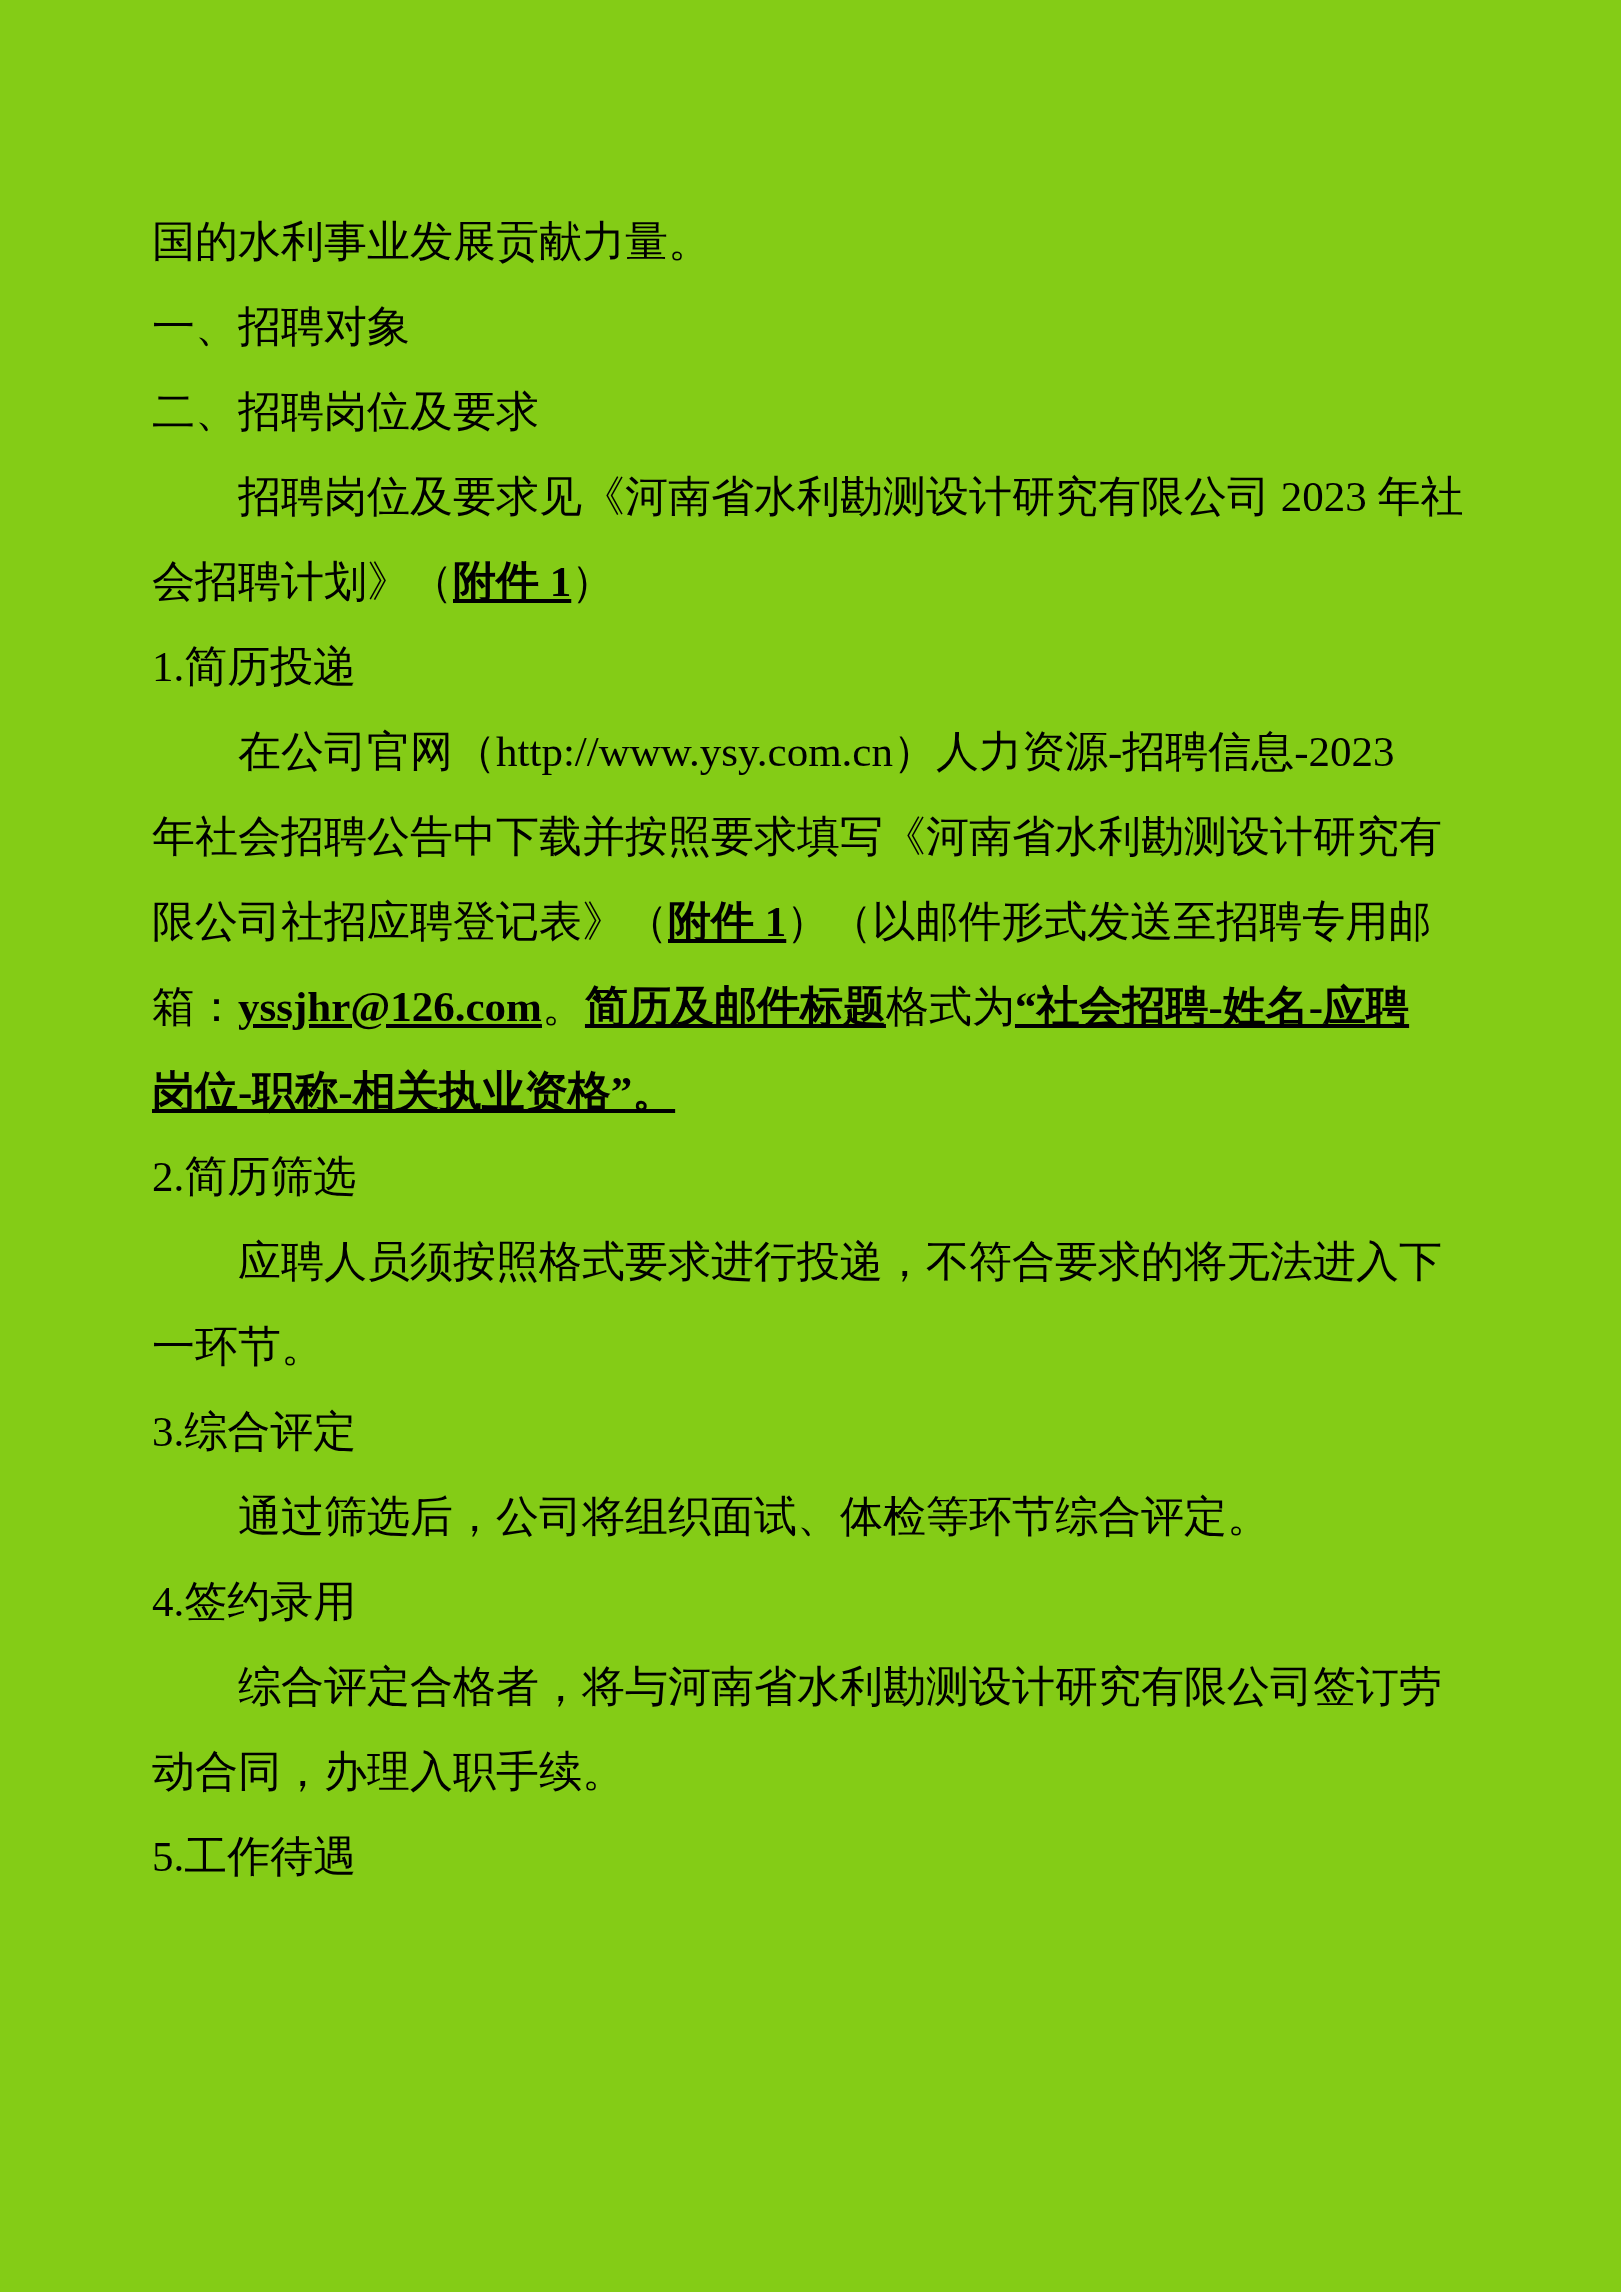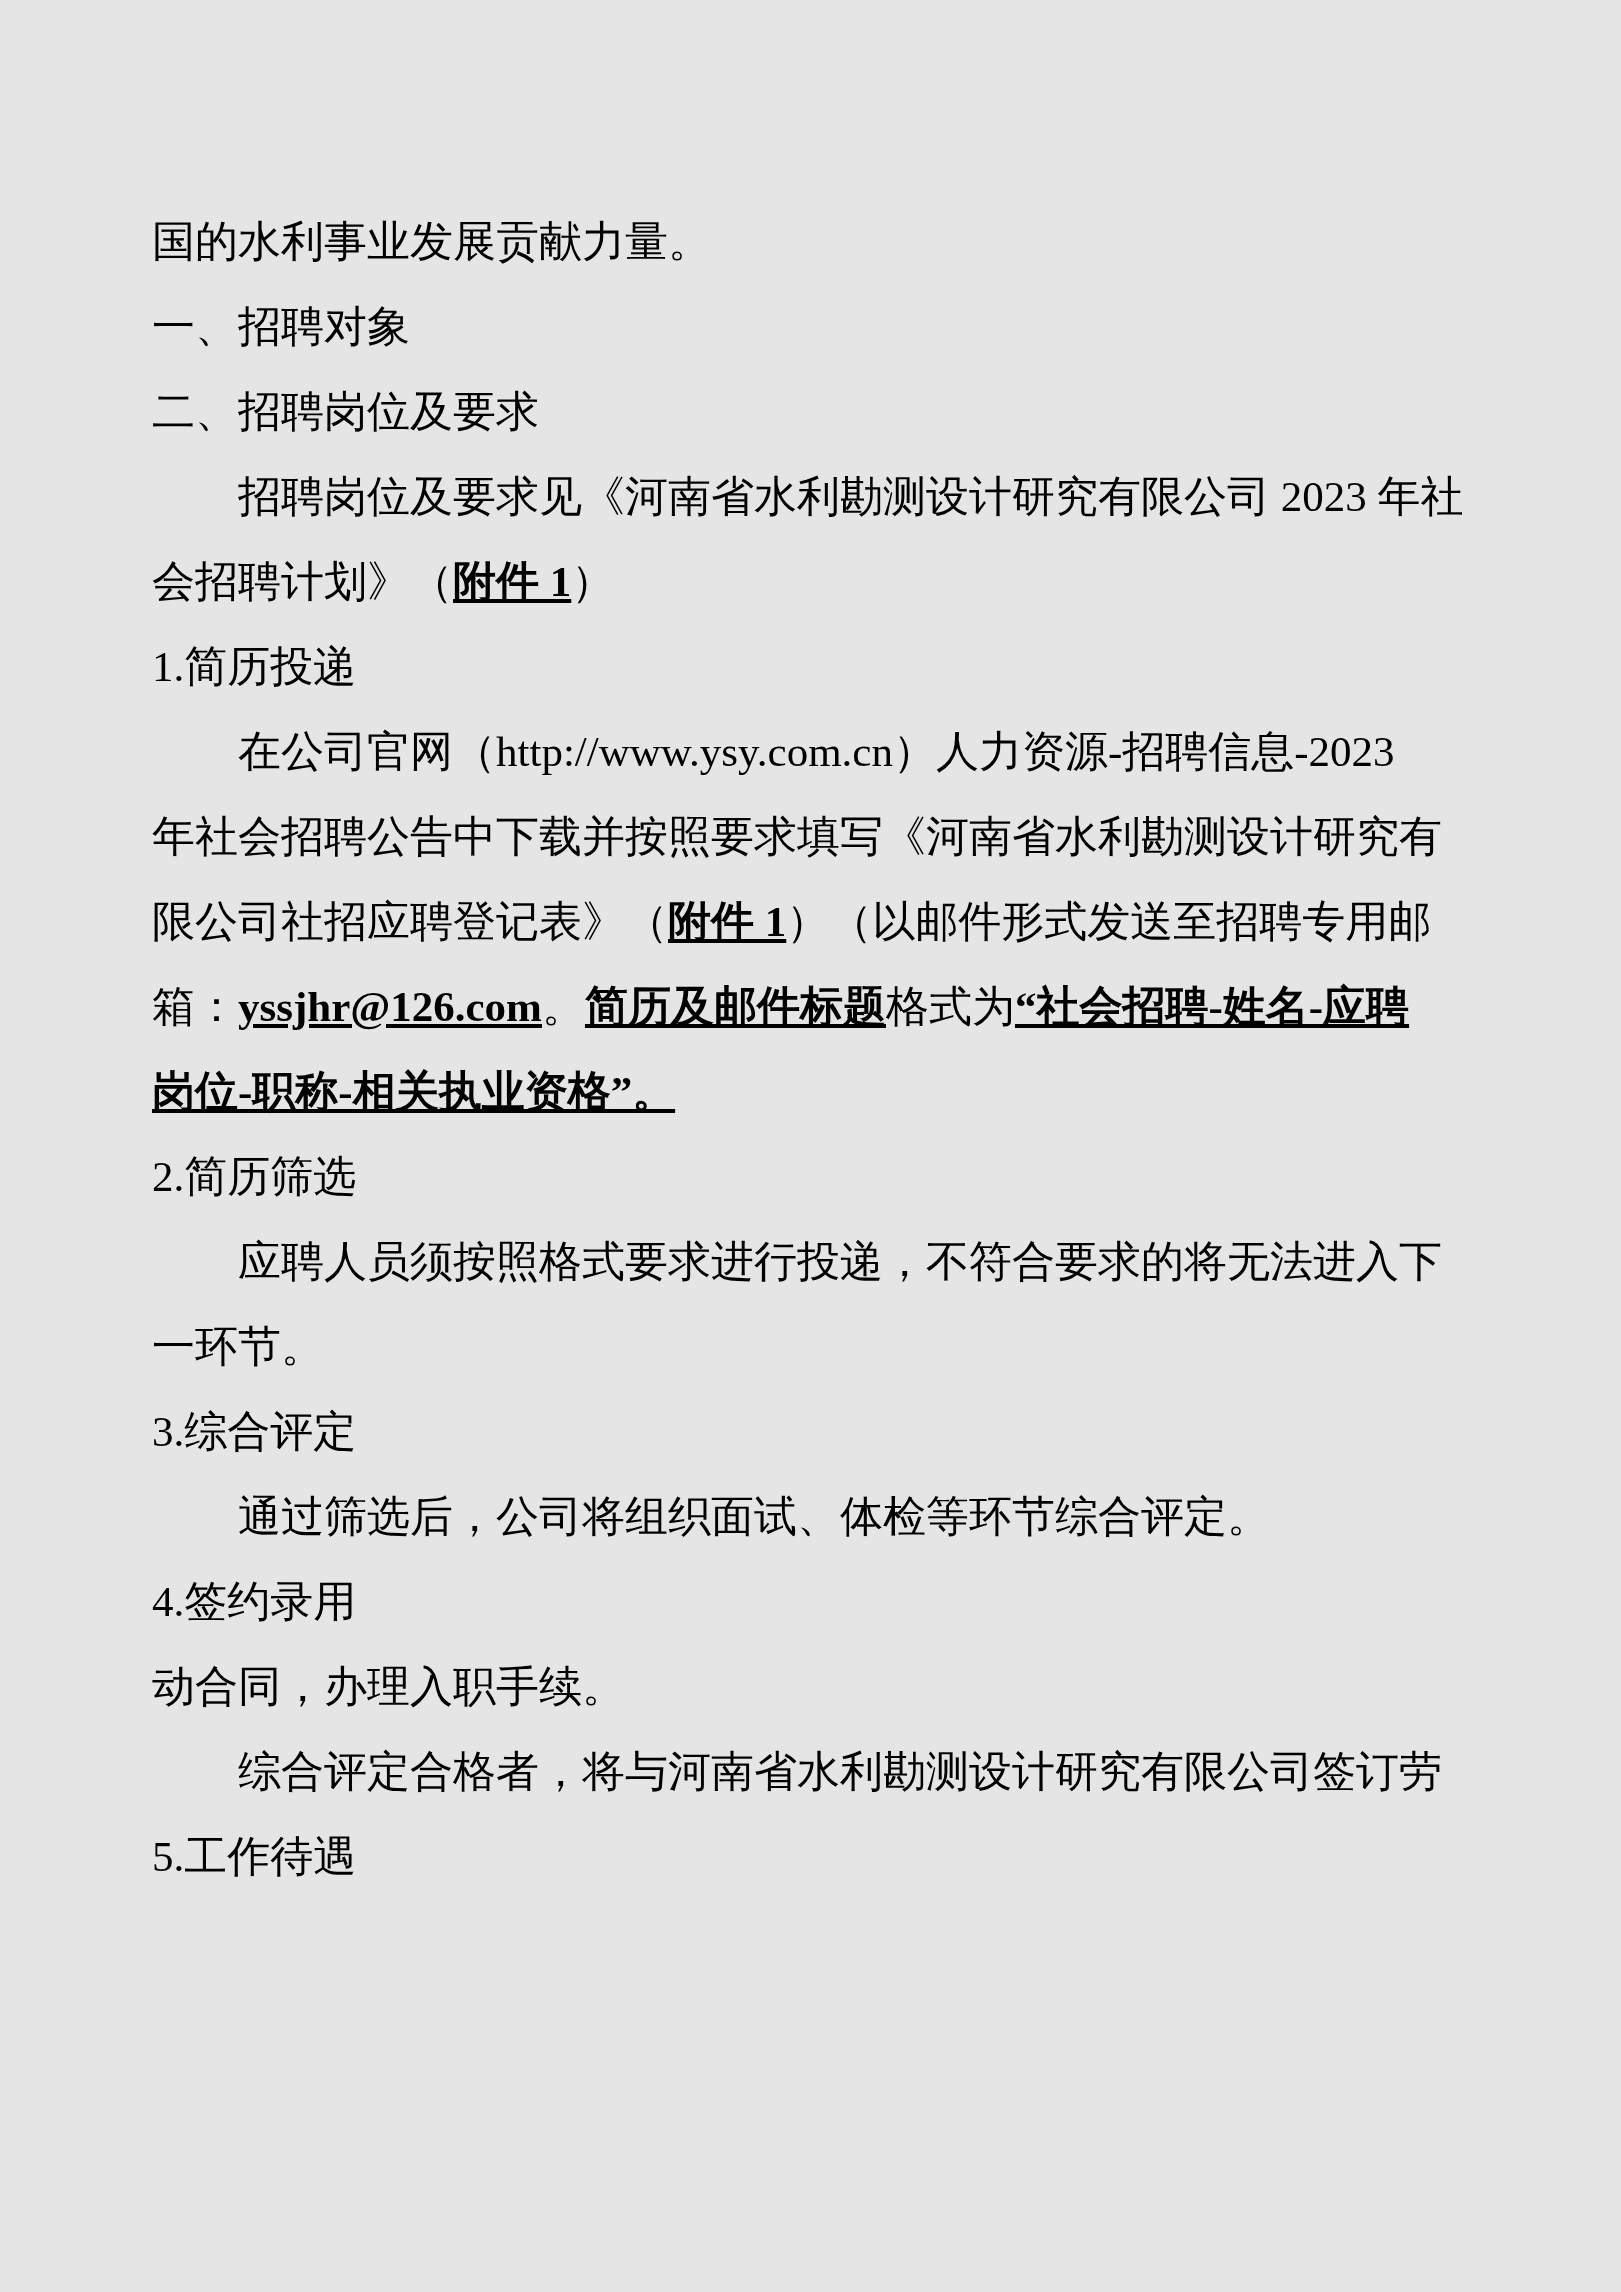--- a/index.html
+++ b/index.html
@@ -11,21 +11,21 @@
     width: 1621px;
     height: 2293px;
     font-family: "Liberation Serif", serif;
     color: #000000;
   }
   .page {
     box-sizing: border-box;
     width: 1621px;
     height: 2293px;
     padding: 199px 147px 0 152px;
-    background: #e5e5e5;
+    background: #84cc16;
     overflow: hidden;
   }
   .line {
     height: 85px;
     line-height: 85px;
     font-size: 43px;
     white-space: nowrap;
   }
   .indent {
     padding-left: 86px;
@@ -106,26 +106,26 @@
   </div>
 
   <div class="line indent">
     <span>通过筛选后，公司将组织面试、体检等环节综合评定。</span>
   </div>
 
   <div class="line h">
     <span>4.签约录用</span>
   </div>
 
+  <div class="line indent">
+    <span>综合评定合格者，将与河南省水利勘测设计研究有限公司签订劳</span>
+  </div>
+
   <div class="line">
     <span>动合同，办理入职手续。</span>
-  </div>
-
-  <div class="line indent">
-    <span>综合评定合格者，将与河南省水利勘测设计研究有限公司签订劳</span>
   </div>
 
   <div class="line h">
     <span>5.工作待遇</span>
   </div>
 
 </div>
 
 
 </body></html>

